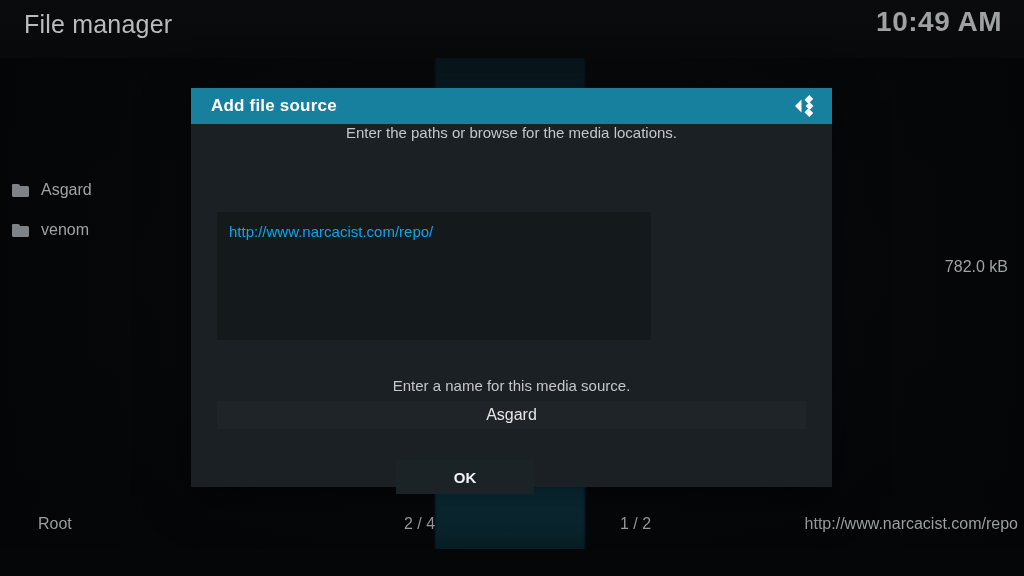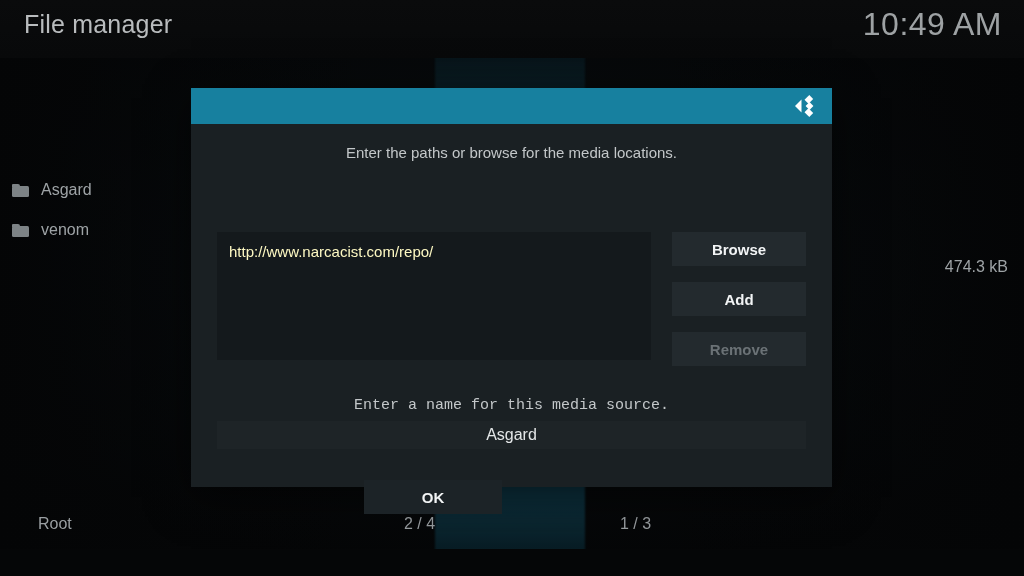--- a/index.html
+++ b/index.html
@@ -63,22 +63,22 @@
     position: absolute;
     left: 24px; top: 10px;
     font-size: 25px;
     font-weight: 400;
     color: #b9bcbe;
     letter-spacing: 0.2px;
   }
   .header-clock {
     position: absolute;
     right: 22px; top: 6px;
-    font-size: 32px;
-    font-weight: 400;
+    font-size: 28px;
+    font-weight: 700;
     color: #9ea2a4;
     letter-spacing: 0.5px;
     text-align: right;
   }
 
   
   .filelist-left {
     position: absolute;
     left: 0; top: 170px;
     width: 200px;
@@ -186,34 +186,33 @@
     right: 14px; top: 7px;
     width: 24px; height: 22px;
   }
 
   .dialog-body { position: relative; padding: 0; }
 
   .hint {
     text-align: center;
     font-size: 15px;
     color: #c3c7c9;
-    margin-top: 20px;
   }
   .hint-2 { margin-top: 25px; }
 
   .path-area {
     position: absolute;
     left: 26px; top: 88px;
     width: 434px; height: 128px;
     background: #14191c;
     padding: 11px 12px;
   }
   .path-text {
     font-size: 15px;
-    color: #fef9c3;
+    color: #0ea5e9;
     white-space: nowrap;
     overflow: hidden;
   }
 
   .side-buttons {
     position: absolute;
     left: 481px; top: 88px;
     width: 134px;
   }
   .btn {
@@ -244,21 +243,21 @@
     color: #e4e7e8;
   }
 
   .footer-buttons {
     position: absolute;
     left: 173px; top: 336px;
     width: 296px;
     display: flex;
     justify-content: space-between;
   }
-  .footer-buttons .btn { width: 138px; background: #1c2327; }
+  .footer-buttons .btn { width: 138px; background: #1c2327; margin-left: 32px; }
 </style>
 </head>
 <body>
 
 <div id="screen">
 
   <div class="bg-base"></div>
   <div class="bg-band"></div>
   <div class="bg-vignette"></div>
 
@@ -278,62 +277,59 @@
     <div class="file-row">
       <span class="folder-icon"></span>
       <span class="file-label">venom</span>
     </div>
 
 
   </div>
 
   <div class="filelist-right">
     <span class="right-name">.6.zip</span>
-    <span class="right-size">474.3 kB</span>
+    <span class="right-size">782.0 kB</span>
   </div>
 
   <div class="dialog">
 
     <div class="dialog-titlebar">
+      <div class="dialog-title">Add file source</div>
       <span class="kodi-logo">
         <svg viewBox="0 0 24 22" width="24" height="22" aria-hidden="true">
           <polygon points="1,11 7.5,4.5 7.5,17.5" fill="#ffffff"></polygon>
           <polygon points="10.5,4.8 15.3,0 19.2,3.9 14.4,8.7" fill="#ffffff"></polygon>
           <polygon points="14.4,13.3 19.2,18.1 15.3,22 10.5,17.2" fill="#ffffff"></polygon>
           <polygon points="11.6,11 15.5,7.1 19.4,11 15.5,14.9" fill="#ffffff"></polygon>
         </svg>
       </span>
     </div>
 
     <div class="dialog-body">
 
       <div class="hint">Enter the paths or browse for the media locations.</div>
 
       <div class="path-area">
         <div class="path-text" title="&lt;None&gt;">http://www.narcacist.com/repo/</div>
       </div>
 
-      <div class="side-buttons">
-        <div class="btn">Browse</div>
-        <div class="btn">Add</div>
-        <div class="btn disabled">Remove</div>
-      </div>
-
-      <div class="hint hint-2" style="margin-top:236px;font-family:Liberation Mono, monospace;">Enter a name for this media source.</div>
+
+      <div class="hint hint-2" style="margin-top:236px;">Enter a name for this media source.</div>
 
       <div class="name-field">
         <span class="name-value" title="Enter a name">Asgard</span>
       </div>
 
       <div class="footer-buttons">
         <div class="btn">OK</div>
       </div>
 
     </div>
   </div>
 
   <div class="statusbar">
     <div class="status-item status-root">Root</div>
     <div class="status-item status-count1">2 / 4</div>
-    <div class="status-item status-count2">1 / 3</div>
+    <div class="status-item status-count2">1 / 2</div>
+    <div class="status-item status-url">http://www.narcacist.com/repo</div>
   </div>
 
 </div>
 
 </body></html>

